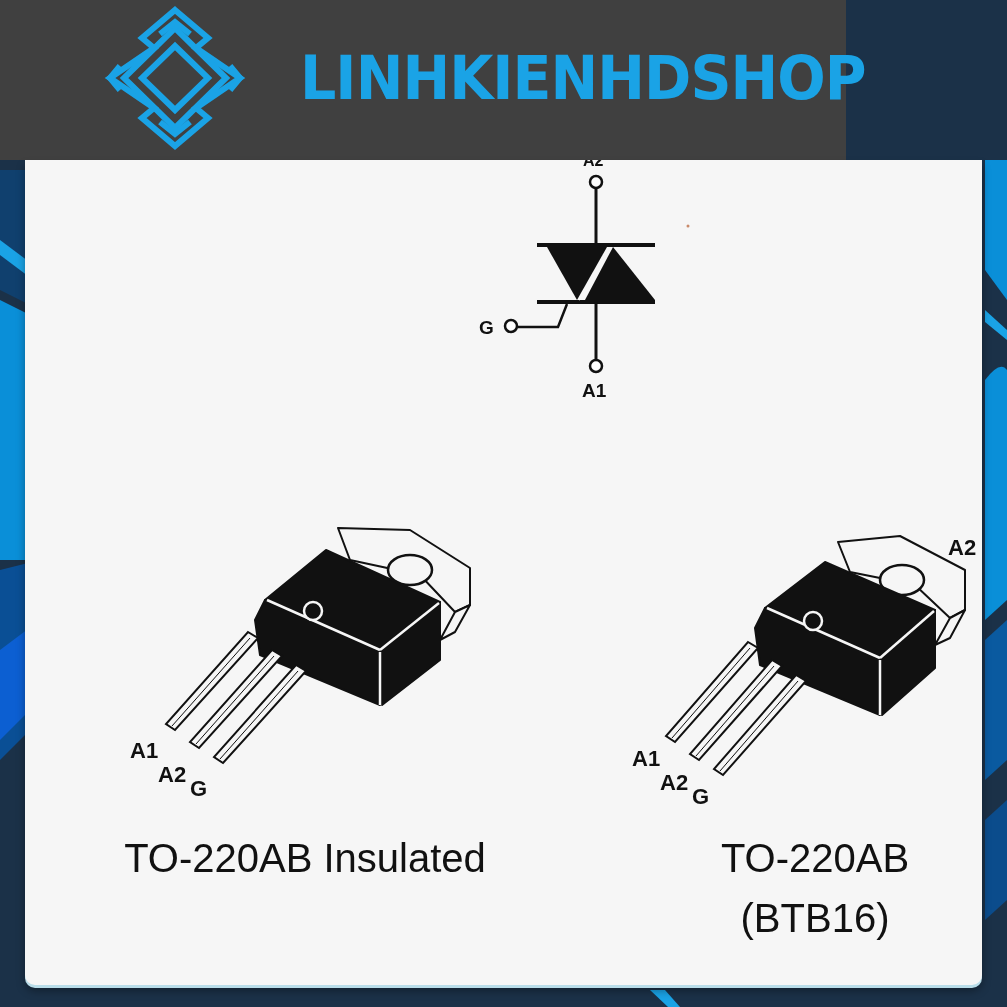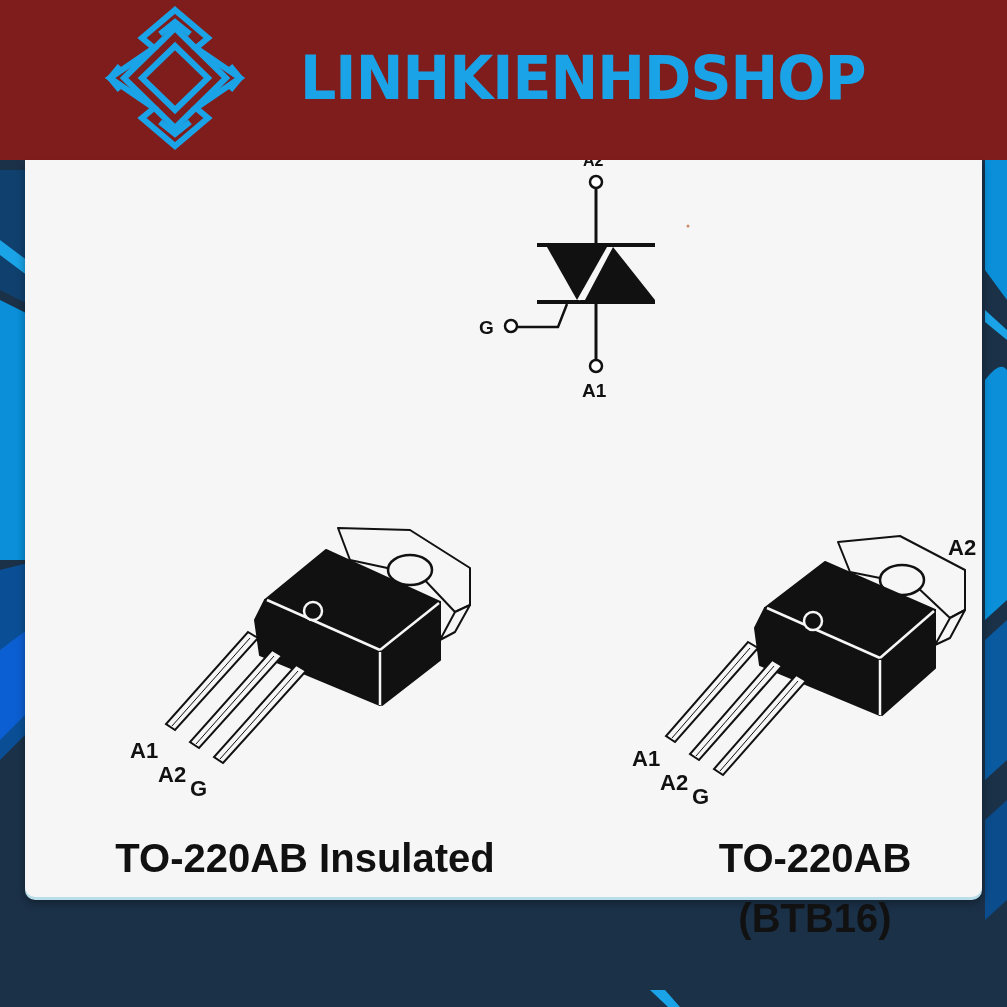--- a/index.html
+++ b/index.html
@@ -4,42 +4,42 @@
 <style>
   html, body { margin:0; padding:0; }
   body {
     width:1007px; height:1007px; overflow:hidden; position:relative;
     background:#1b3148;
     font-family:"Liberation Sans", sans-serif;
   }
   .bg-layer { position:absolute; inset:0; overflow:hidden; }
   .bg-layer svg { position:absolute; left:0; top:0; }
   .header {
-    position:absolute; left:0; top:0; width:1007px; height:160px;
-    background:#7f1d1d;
+    position:absolute; left:0; top:0; width:846px; height:160px;
+    background:#404040;
   }
   .logo-mark { position:absolute; left:90px; top:4px; width:170px; height:148px; }
   .brand {
     position:absolute; left:300px; top:38px;
     font-family:"DejaVu Sans", sans-serif; font-weight:bold;
     font-size:60px; letter-spacing:-1px; color:#1aa3e6;
     line-height:80px; transform:scaleX(0.95); transform-origin:left center;
   }
   .panel {
-    position:absolute; left:25px; top:160px; width:957px; height:737px;
+    position:absolute; left:25px; top:160px; width:957px; height:825px;
     background:#f6f6f6; border-radius:0 0 10px 10px;
     box-shadow:0 3px 0 #b9dde9, 0 6px 8px rgba(0,0,0,0.35);
   }
   .symbol { position:absolute; left:430px; top:0; width:260px; height:250px; }
   .pkg { position:absolute; }
   .pkg-left { left:75px; top:350px; width:380px; height:300px; }
   .pkg-right { left:585px; top:350px; width:380px; height:300px; }
   .caption {
     position:absolute; text-align:center; color:#111;
-    font-family:"Liberation Sans", sans-serif; font-weight:bold;
+    font-family:"Liberation Sans", sans-serif; font-weight:normal;
     font-size:40px; line-height:60px;
   }
   .cap-left { left:20px; top:668px; width:520px; }
   .cap-right { left:570px; top:668px; width:440px; }
   .lbl { font-family:"Liberation Sans", sans-serif; font-weight:bold; fill:#111; }
 </style>
 </head>
 <body>
 
 <div class="bg-layer">

